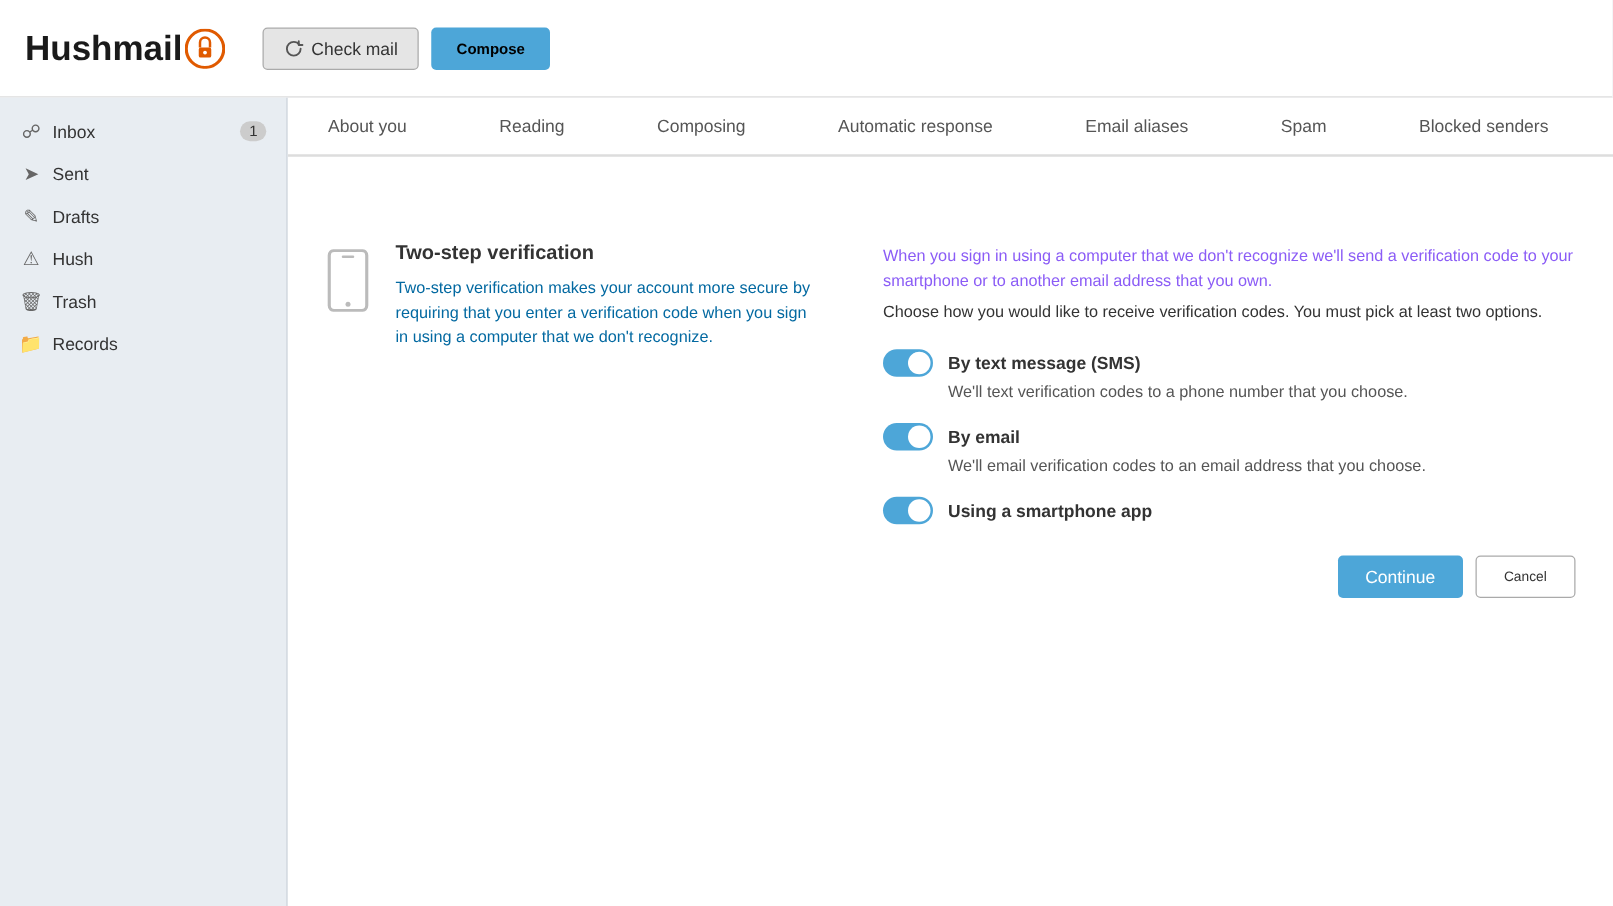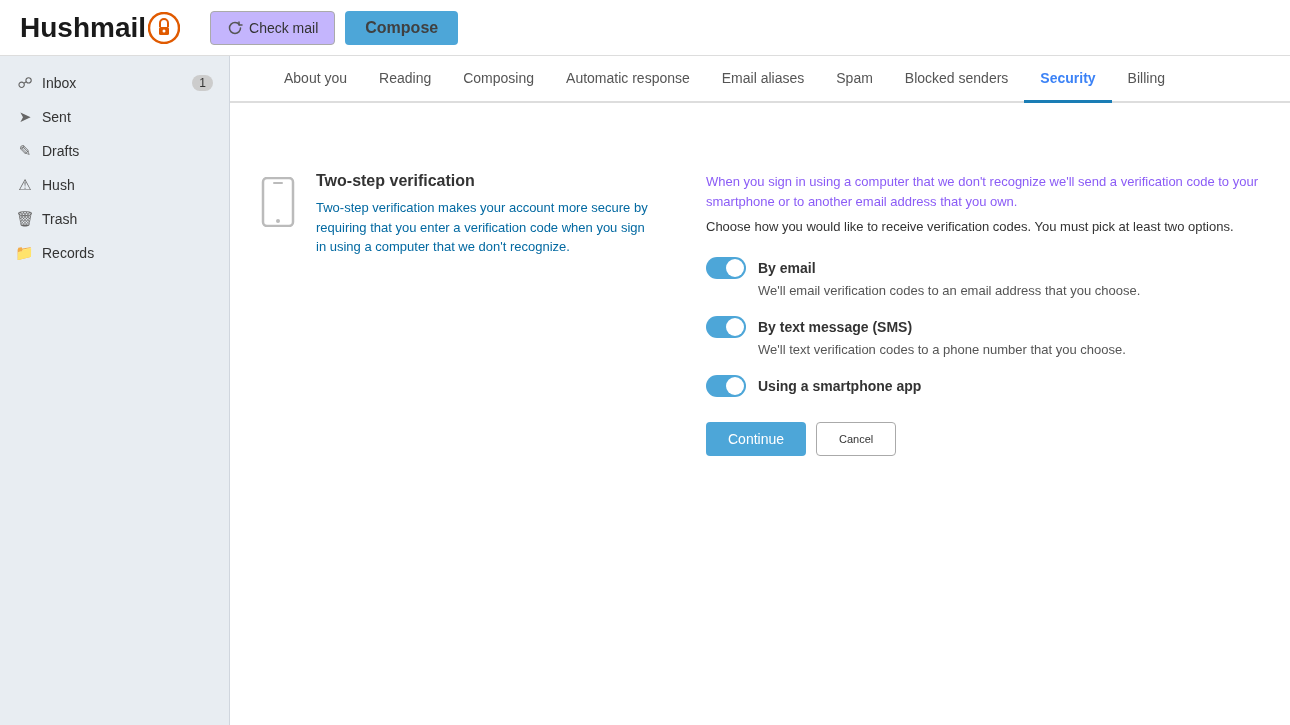--- a/index.html
+++ b/index.html
@@ -1,42 +1,42 @@
 <!DOCTYPE html>
 <html><head>
   <meta charset="utf-8">
   <style>
     * { box-sizing: border-box; margin: 0; padding: 0; }
     body { font-family: Arial, sans-serif; font-size: 14px; background: #f0f2f5; color: #333; display: flex; flex-direction: column; height: 725px; width: 1290px; overflow: hidden; }
 
     
-    .header { display: flex; align-items: center; background: #fff; border-bottom: 1px solid #ddd; padding: 1px 20px; height: 56px; }
+    .header { display: flex; align-items: center; background: #fff; border-bottom: 1px solid #ddd; padding: 1px 20px; height: 78px; }
     .logo { display: flex; align-items: center; margin-right: 30px; }
     .logo-text { font-size: 28px; font-weight: bold; color: #1a1a1a; }
     .logo-text span.hush { color: #1a1a1a; }
     .logo-text span.mail { color: #1a1a1a; }
     .logo-icon { width: 32px; height: 32px; margin-left: 2px; }
     .header-actions { display: flex; gap: 10px; }
-    .btn-check-mail { display: flex; align-items: flex-start; gap: 6px; padding: 8px 16px; border: 1px solid #aaa; background: #c4b5fd; border-radius: 4px; cursor: pointer; font-size: 14px; color: #333; }
-    .btn-compose { padding: 8px 20px; background: #4da6d8; color: #404040; border: none; border-radius: 4px; cursor: pointer; font-size: 16px; font-weight: bold; }
+    .btn-check-mail { display: flex; align-items: flex-start; gap: 6px; padding: 8px 16px; border: 1px solid #aaa; background: #e5e5e5; border-radius: 4px; cursor: pointer; font-size: 14px; color: #333; }
+    .btn-compose { padding: 8px 20px; background: #4da6d8; color: #000000; border: none; border-radius: 4px; cursor: pointer; font-size: 12px; font-weight: bold; }
 
     
     .main-layout { display: flex; flex: 1; overflow: hidden; }
 
     
     .sidebar { width: 230px; background: #e8edf2; border-right: 1px solid #d0d6de; padding: 10px 0; flex-shrink: 0; }
     .sidebar-item { display: flex; align-items: center; padding: 8px 16px; cursor: pointer; color: #333; font-size: 14px; gap: 8px; }
     .sidebar-item .count { margin-left: auto; background: #ccc; border-radius: 10px; padding: 1px 7px; font-size: 12px; color: #333; }
     .sidebar-icon { width: 18px; height: 18px; display: inline-flex; align-items: center; justify-content: center; color: #666; font-size: 15px; }
 
     
     .content { flex: 1; background: #fff; overflow-y: auto; }
 
     
-    .tabs { display: flex; border-bottom: 2px solid #ddd; padding: 0 38px; background: #fff; }
+    .tabs { display: flex; border-bottom: 2px solid #ddd; padding: 0 16px; background: #fff; gap: 42px; }
     .tab { padding: 14px 16px; cursor: pointer; color: #555; font-size: 14px; border-bottom: 3px solid transparent; margin-bottom: -2px; white-space: nowrap; }
     .tab.active { color: #3b82f6; border-bottom: 3px solid #1a7db5; font-weight: bold; }
 
     
     .security-content { padding: 30px 30px; }
     .two-step-section { display: flex; gap: 20px; margin-top: 39px; }
     .two-step-info { max-width: 340px; }
     .two-step-title { font-size: 16px; font-weight: bold; color: #333; margin-bottom: 8px; }
     .two-step-desc { font-size: 13px; color: #0369a1; line-height: 1.5; }
 
@@ -48,21 +48,21 @@
     .option-header { display: flex; align-items: center; gap: 12px; margin-bottom: 4px; }
     .option-label { font-size: 14px; font-weight: bold; color: #333; }
     .option-desc { font-size: 13px; color: #555; margin-left: 52px; }
 
     
     .toggle { position: relative; width: 40px; height: 22px; flex-shrink: 0; }
     .toggle input { opacity: 0; width: 0; height: 0; }
     .toggle-slider { position: absolute; top: 0; left: 0; right: 0; bottom: 0; background: #4da6d8; border-radius: 22px; cursor: pointer; }
     .toggle-slider::before { content: ''; position: absolute; width: 18px; height: 18px; left: 20px; top: 2px; background: #fff; border-radius: 50%; transition: 0.2s; }
 
-    .action-buttons { display: flex; gap: 10px; margin-top: 25px; }
+    .action-buttons { display: flex; gap: 10px; margin-top: 25px; justify-content: flex-end; }
     .btn-continue { padding: 9px 22px; background: #4da6d8; color: #fff; border: none; border-radius: 4px; cursor: pointer; font-size: 14px; }
     .btn-cancel { padding: 9px 22px; background: #fff; color: #333; border: 1px solid #aaa; border-radius: 4px; cursor: pointer; font-size: 11px; }
   </style>
 </head>
 <body>
 
 <div class="header">
   <div class="logo">
     <span class="logo-text">
       <span class="hush">Hush</span><span class="mail">mail</span>
@@ -150,34 +150,34 @@
         <div class="verification-options">
           <p class="verification-desc">When you sign in using a computer that we don't recognize we'll send a verification code to your smartphone or to another email address that you own.</p>
           <p class="verification-note">Choose how you would like to receive verification codes. You must pick at least two options.</p>
 
           <div class="option-row">
             <div class="option-header">
               <label class="toggle">
                 <input type="checkbox" checked="" style="">
                 <span class="toggle-slider"></span>
               </label>
-              <span class="option-label">By email</span>
+              <span class="option-label">By text message (SMS)</span>
             </div>
-            <div class="option-desc">We'll email verification codes to an email address that you choose.</div>
+            <div class="option-desc">We'll text verification codes to a phone number that you choose.</div>
           </div>
 
           <div class="option-row">
             <div class="option-header">
               <label class="toggle">
                 <input type="checkbox" checked="" style="">
                 <span class="toggle-slider"></span>
               </label>
-              <span class="option-label">By text message (SMS)</span>
+              <span class="option-label">By email</span>
             </div>
-            <div class="option-desc">We'll text verification codes to a phone number that you choose.</div>
+            <div class="option-desc">We'll email verification codes to an email address that you choose.</div>
           </div>
 
           <div class="option-row">
             <div class="option-header">
               <label class="toggle">
                 <input type="checkbox" checked="" style="">
                 <span class="toggle-slider"></span>
               </label>
               <span class="option-label">Using a smartphone app</span>
             </div>

